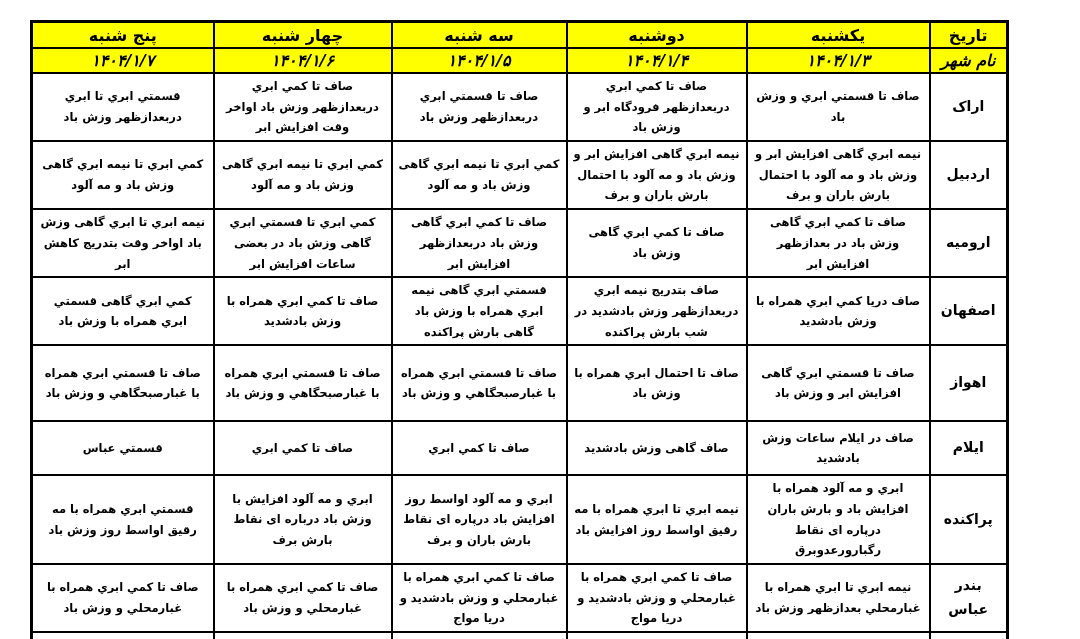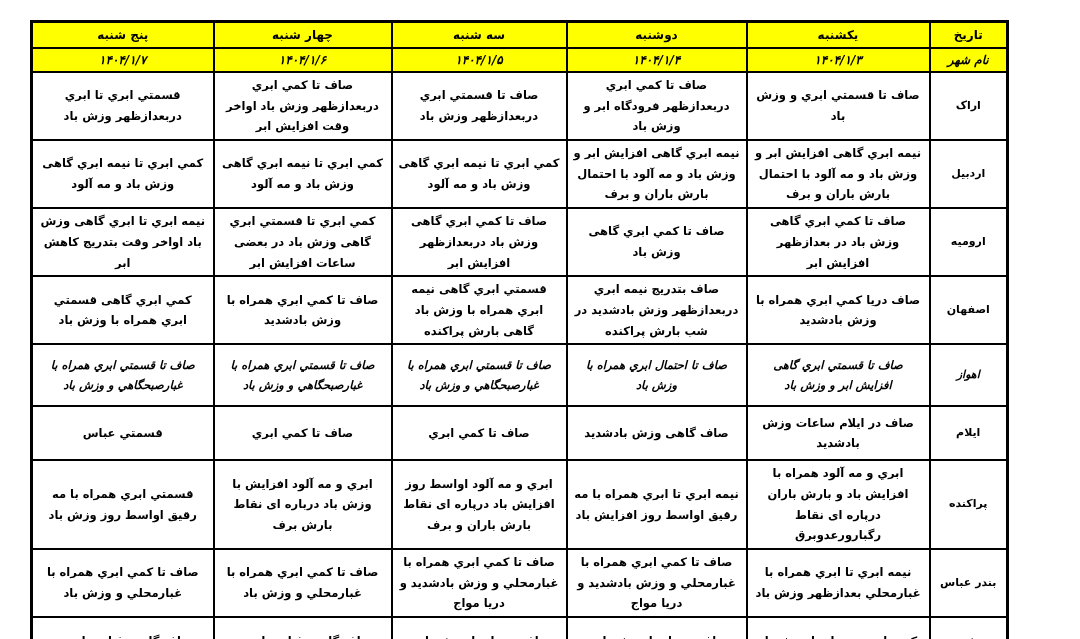--- a/index.html
+++ b/index.html
@@ -31,26 +31,26 @@
     border: 2px solid var(--border-color, #000);
     text-align: center;
     vertical-align: middle;
     font-weight: bold;
     color: #000;
     padding: 2px 6px;
     overflow: hidden;
   }
   thead th {
     background: var(--header-bg, #FFFF00);
-    font-size: 12px;
+    font-size: 16px;
   }
   tr.day-row th { height: 20px; }
   tr.date-row th { height: 18px; font-style: italic; }
   td.city-col {
-    font-size: 11px;
+    font-size: 14px;
     line-height: 1.7;
   }
   td.forecast {
     font-size: 11.5px;
     line-height: 1.8;
   }
 </style>
 </head>
 <body style="background: rgb(255, 255, 255);">
 
@@ -108,21 +108,21 @@
           <td class="forecast">نيمه ابري تا ابري گاهی وزش باد اواخر وقت بتدريج كاهش ابر</td>
         </tr>
         <tr style="height: 62px;">
           <td class="city-col">اصفهان</td>
           <td class="forecast">صاف دريا كمي ابري همراه با وزش بادشديد</td>
           <td class="forecast">صاف بتدريج نيمه ابري دربعدازظهر وزش بادشديد در شب بارش پراكنده</td>
           <td class="forecast">قسمتي ابري گاهی نيمه ابري همراه با وزش باد گاهی بارش پراكنده</td>
           <td class="forecast">صاف تا كمي ابري همراه با وزش بادشديد</td>
           <td class="forecast">كمي ابري گاهی قسمتي ابري همراه با وزش باد</td>
         </tr>
-        <tr style="height: 62px; font-style: italic;">
+        <tr style="height: 76px;">
           <td class="city-col">اهواز</td>
           <td class="forecast">صاف تا قسمتي ابري گاهی افزايش ابر و وزش باد</td>
           <td class="forecast">صاف تا احتمال ابري همراه با وزش باد</td>
           <td class="forecast">صاف تا قسمتي ابري همراه با غبارصبحگاهي و وزش باد</td>
           <td class="forecast">صاف تا قسمتي ابري همراه با غبارصبحگاهي و وزش باد</td>
           <td class="forecast">صاف تا قسمتي ابري همراه با غبارصبحگاهي و وزش باد</td>
         </tr>
         <tr style="height: 54px;">
           <td class="city-col">ایلام</td>
           <td class="forecast">صاف در ایلام ساعات وزش بادشديد</td>

